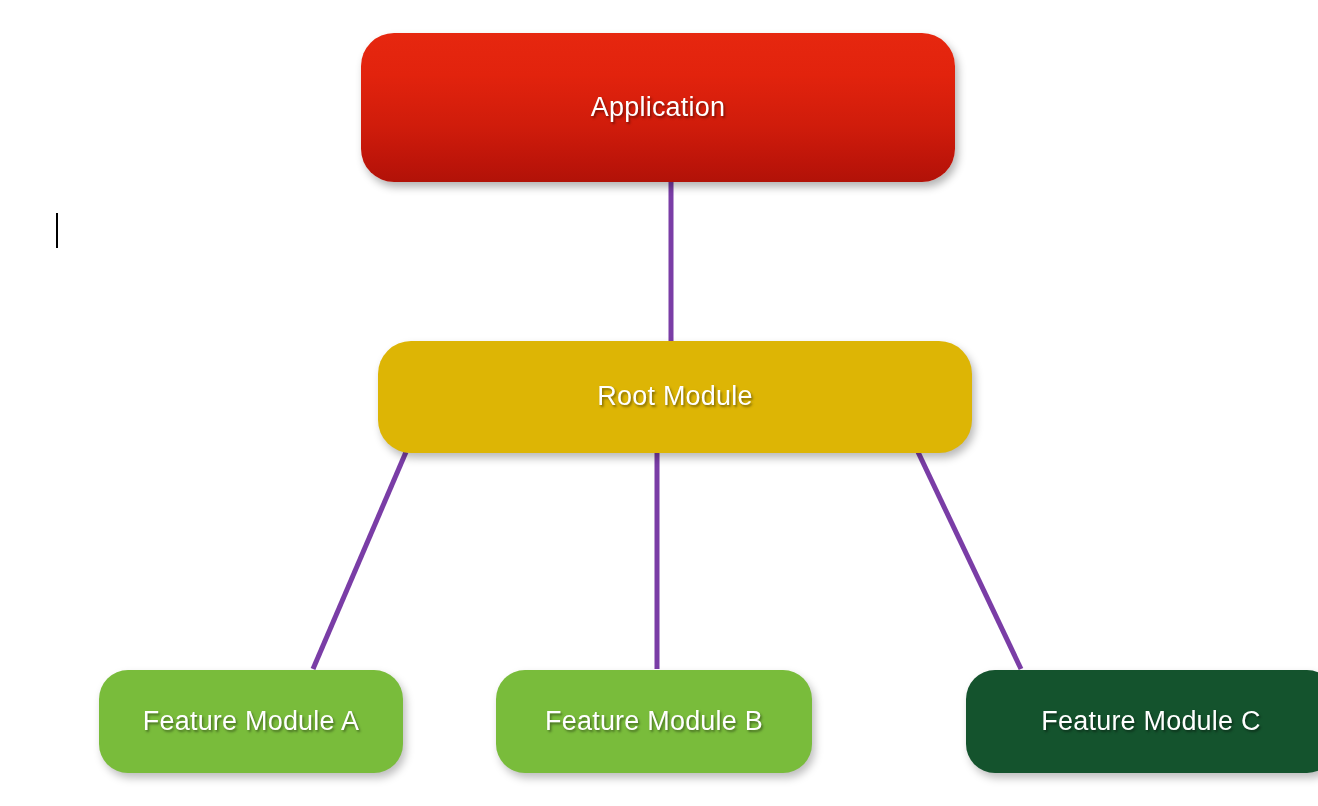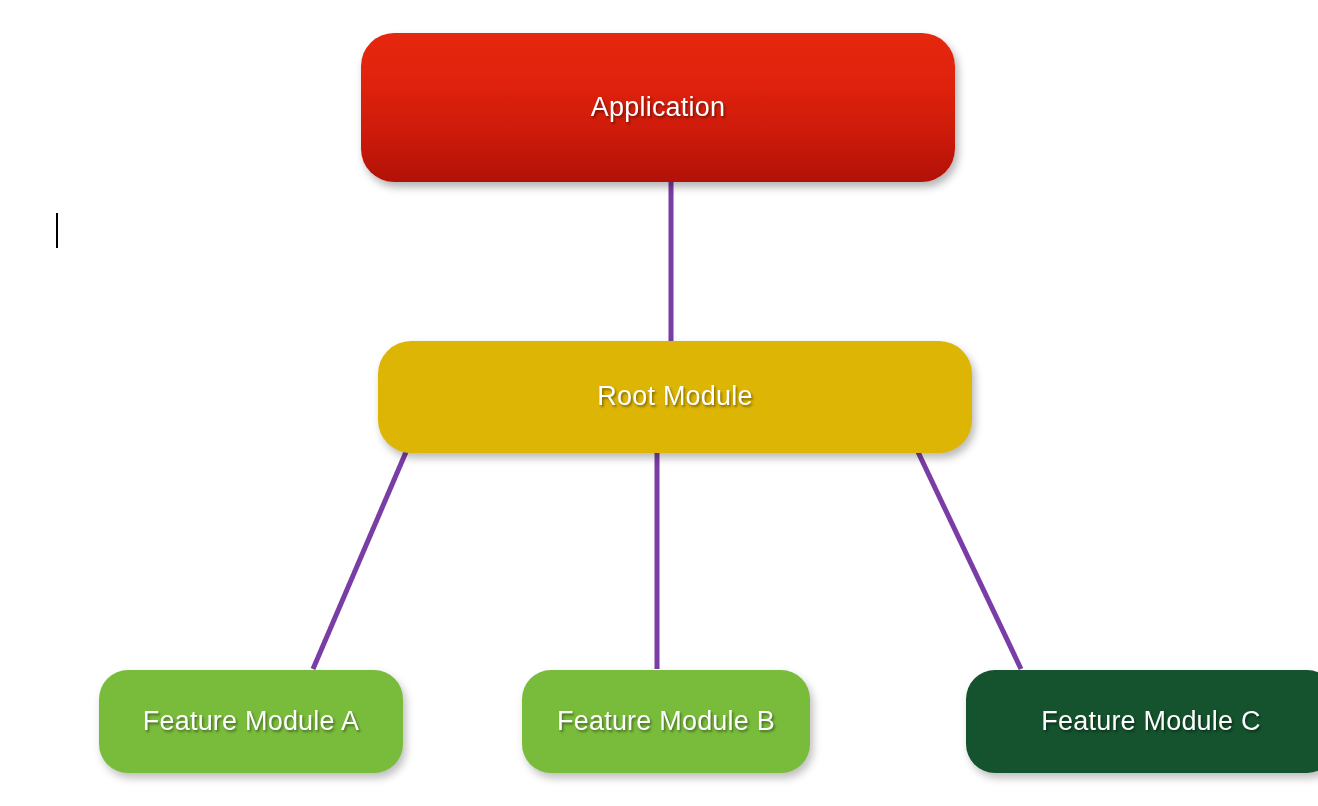--- a/index.html
+++ b/index.html
@@ -82,22 +82,22 @@
     box-shadow: 3px 5px 9px rgba(0,0,0,0.26);
     font-size: 27px;
   }
   .node--feature-a {
     left: 71px;
     width: 304px;
     background: #79bc3b;
     margin-left: 28px;
   }
   .node--feature-b {
-    left: 522px;
-    width: 288px;
+    left: 496px;
+    width: 316px;
     background: #79bc3b;
   }
   .node--feature-c {
     left: 966px;
     width: 370px;
     background: #14532d;
     text-align: right;
   }
 
   

